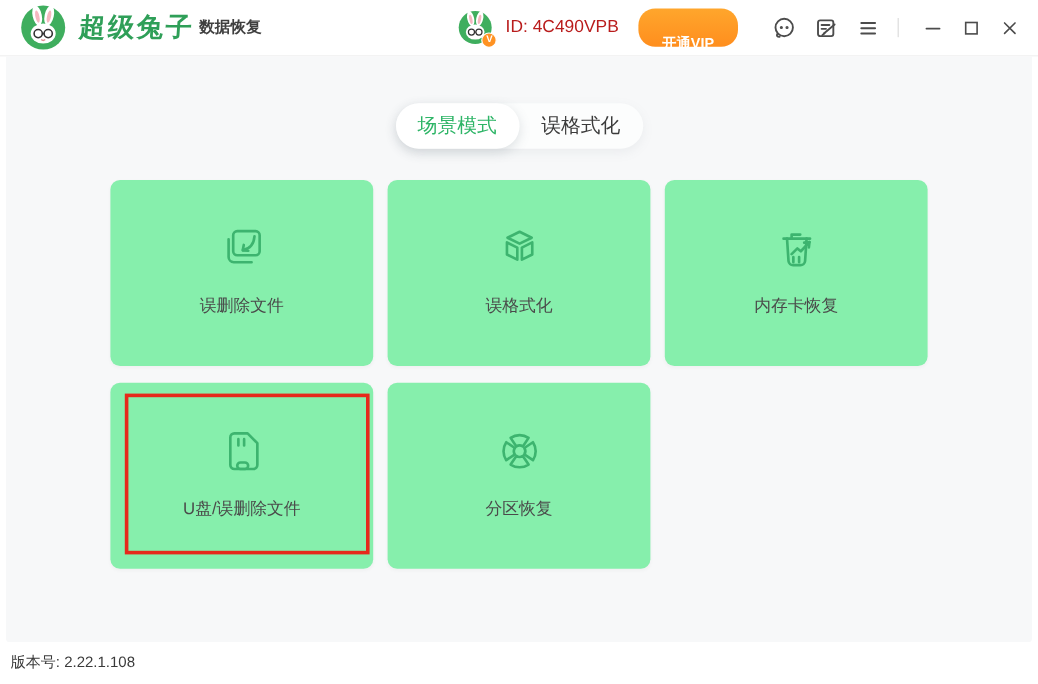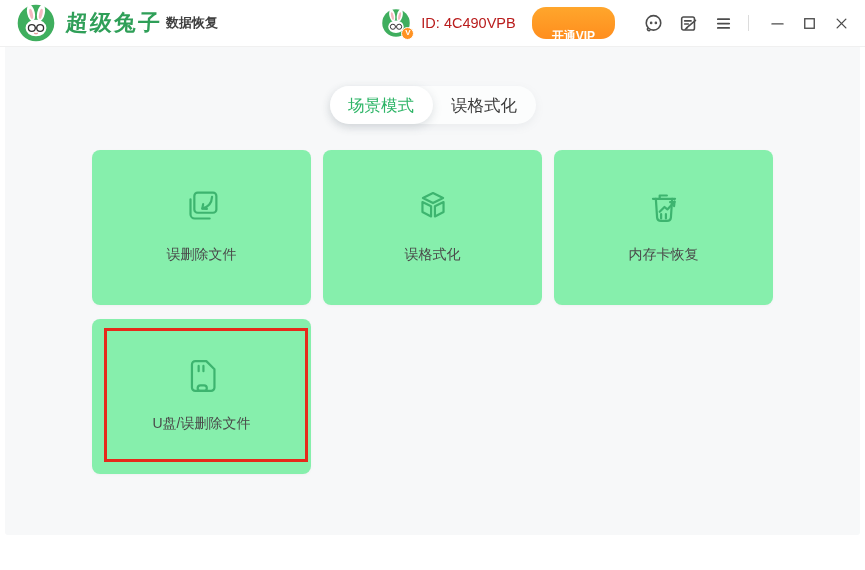--- a/index.html
+++ b/index.html
@@ -228,19 +228,31 @@
       <div class="card">
         <div class="highlight"></div>
         <svg viewBox="0 0 48 48">
           <path d="M17 8.5 h11.5 L37 17 v19 a3.5 3.5 0 0 1 -3.5 3.5 h-16.5 a3.5 3.5 0 0 1 -3.5 -3.5 V12 a3.5 3.5 0 0 1 3.5 -3.5 z"></path>
           <path d="M20.5 13.5 v5.5 M25.5 13.5 v5.5"></path>
           <rect x="19.5" y="33.8" width="9.5" height="5.7" rx="2.8"></rect>
         </svg>
         <div class="card-label">U盘/误删除文件</div>
       </div>
 
+      <div class="card">
+        <svg viewBox="0 0 48 48">
+          <path d="M31.8 12.4 A14 14 0 0 0 16.2 12.4 L21.2 19.9 A5 5 0 0 1 26.8 19.9 Z"></path>
+          <path d="M35.6 31.8 A14 14 0 0 0 35.6 16.2 L28.1 21.2 A5 5 0 0 1 28.1 26.8 Z"></path>
+          <path d="M16.2 35.6 A14 14 0 0 0 31.8 35.6 L26.8 28.1 A5 5 0 0 1 21.2 28.1 Z"></path>
+          <path d="M12.4 16.2 A14 14 0 0 0 12.4 31.8 L19.9 26.8 A5 5 0 0 1 19.9 21.2 Z"></path>
+        </svg>
+        <div class="card-label">分区恢复</div>
+      </div>
 
 
     </div>
   </div>
 
+  <div class="footer">
+    <span class="version">版本号: 2.22.1.108</span>
+  </div>
 
 </div>
 
 </body></html>

